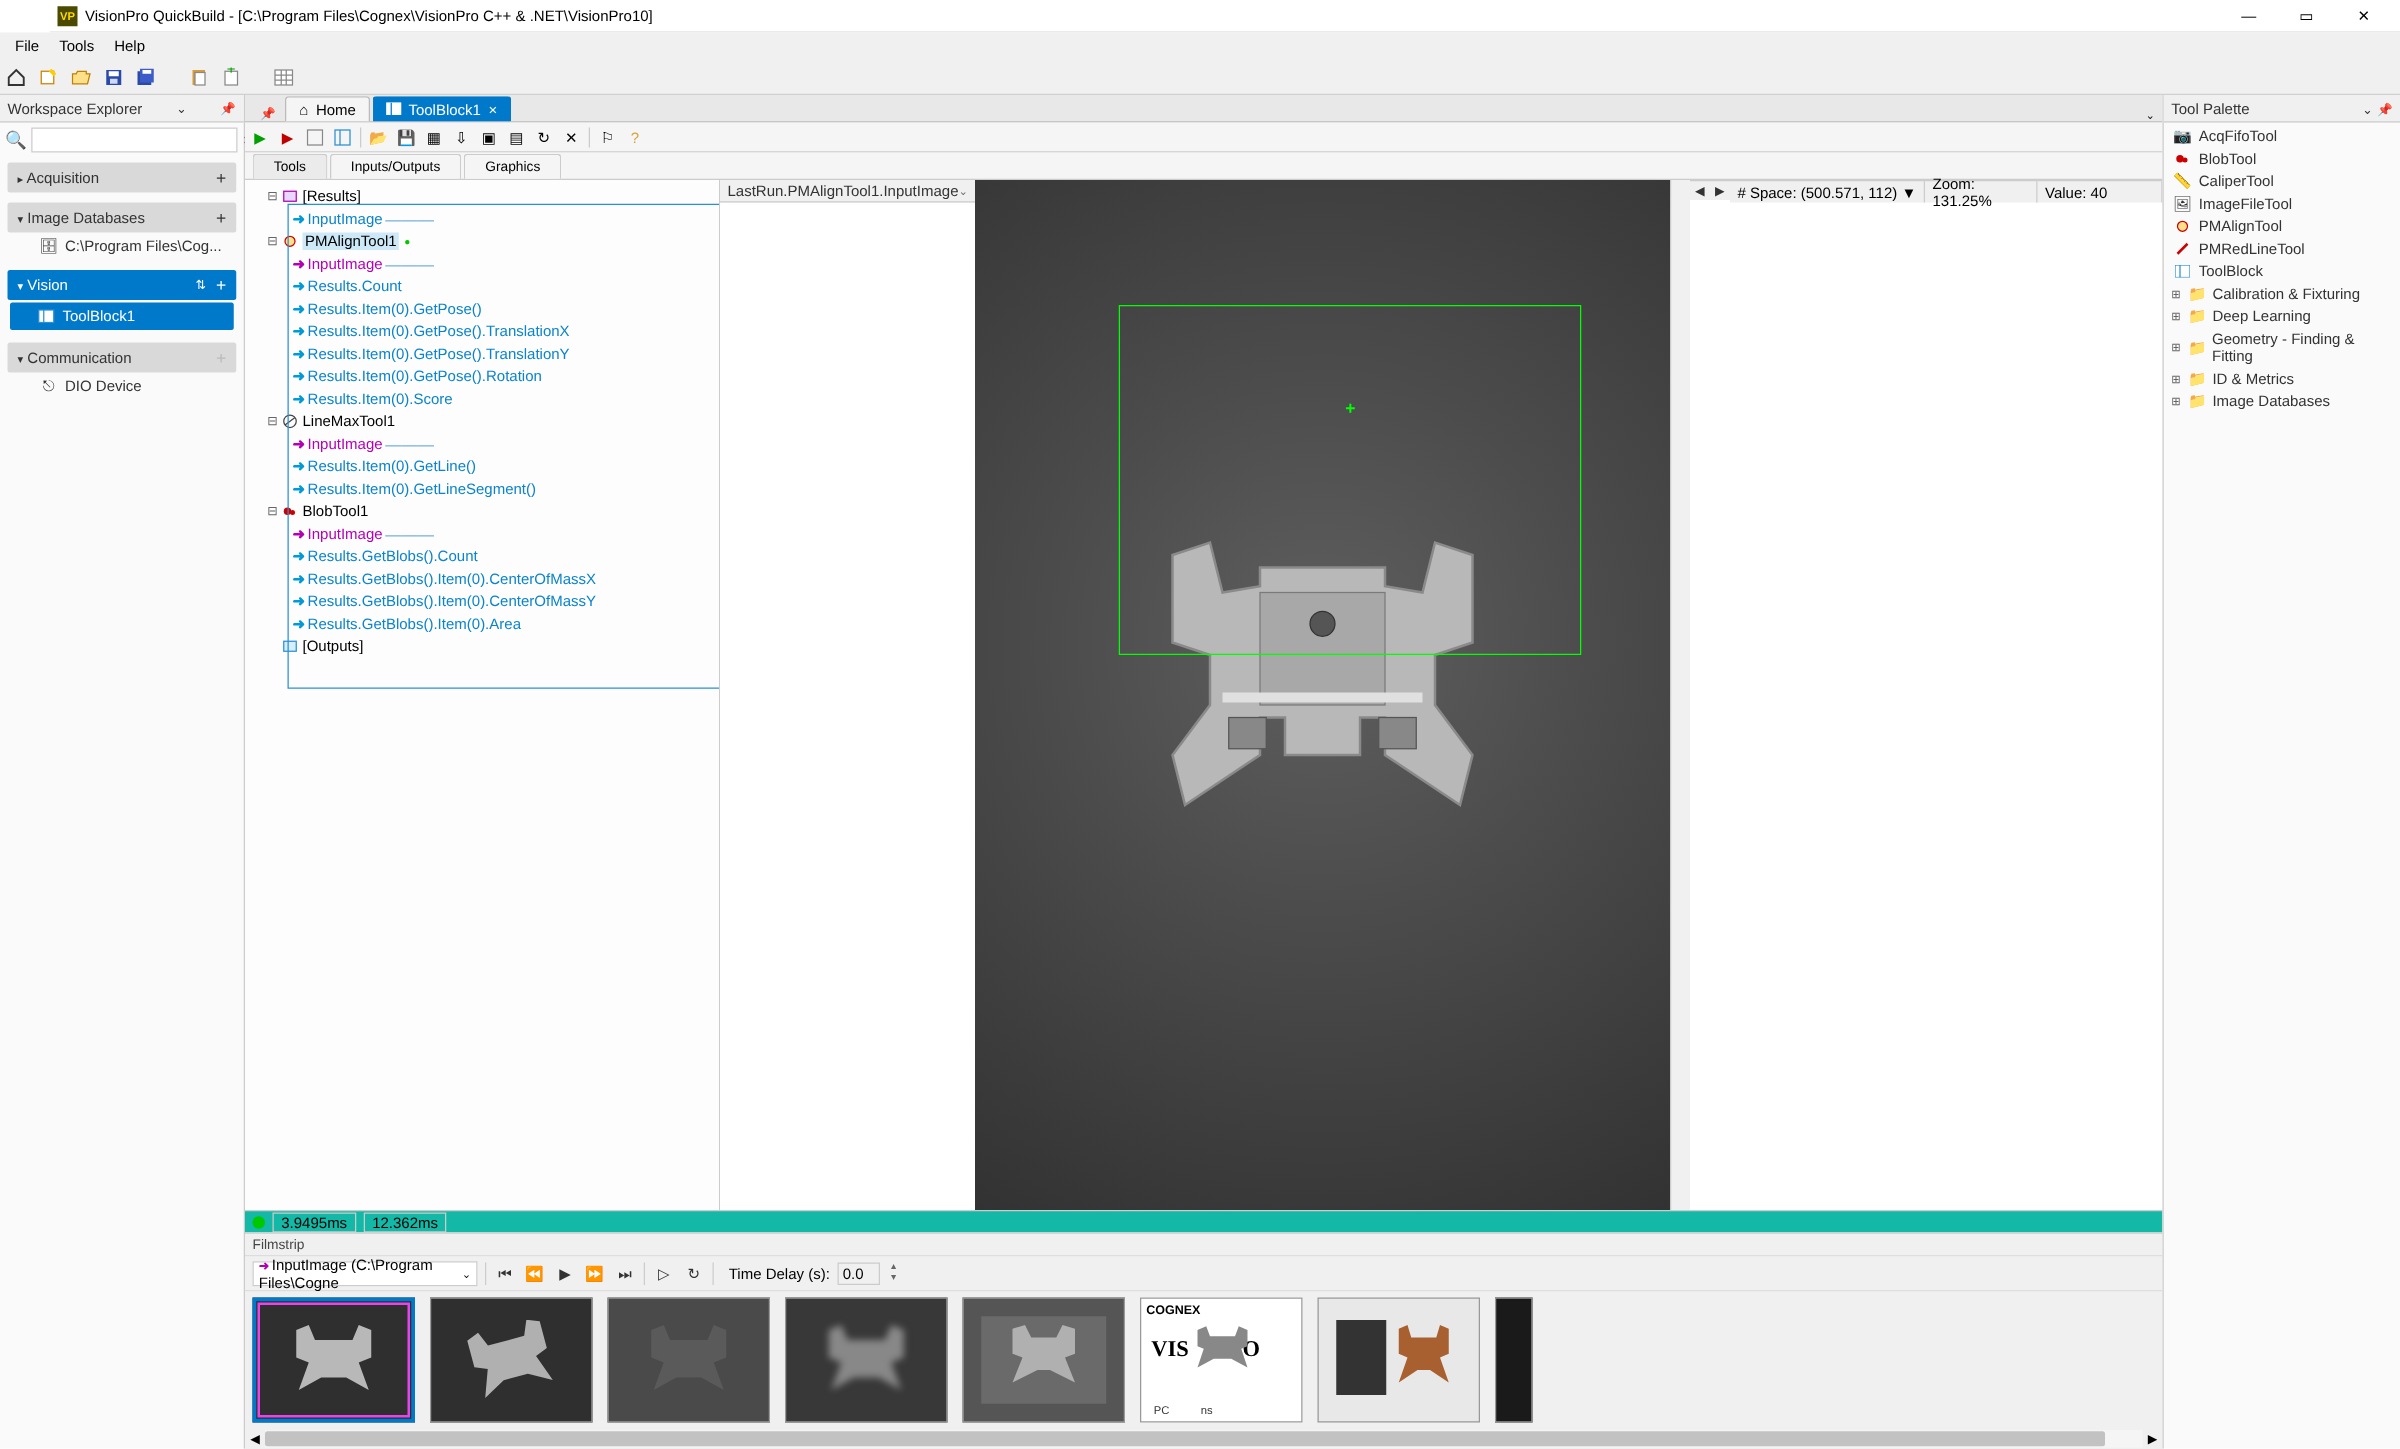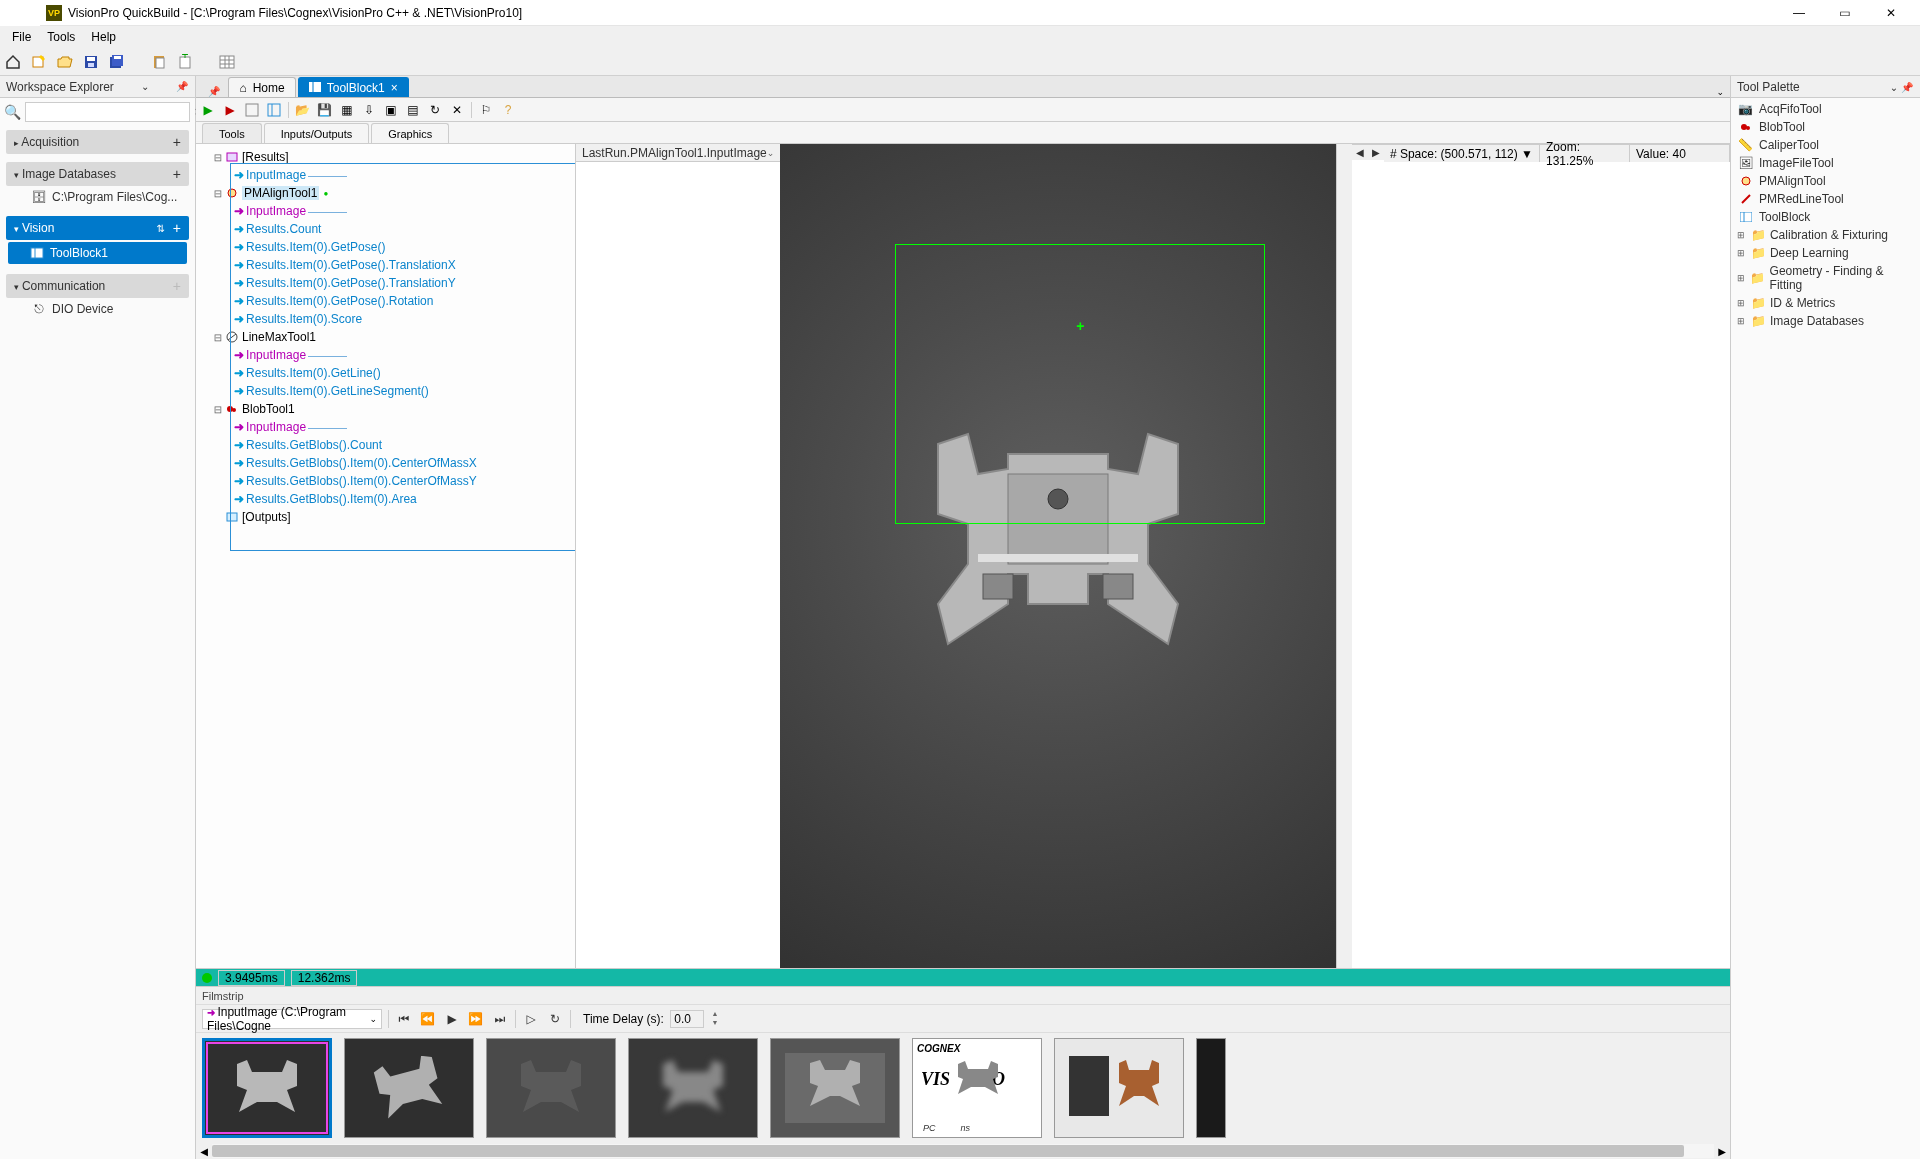--- a/index.html
+++ b/index.html
@@ -75,21 +75,21 @@
 .timing-row .tcell { border: 1px solid #ccc; padding: 0 6px; }
 .filmstrip { background: #f0f0f0; border-top: 1px solid #ccc; }
 .filmstrip-header { height: 18px; padding: 0 6px; display: flex; align-items: center; font-size: 11px; color: #444; border-bottom: 1px solid #ddd; }
 .filmstrip-controls { height: 28px; display: flex; align-items: center; padding: 0 6px; gap: 6px; border-bottom: 1px solid #ddd; }
 .filmstrip-controls .combo { border: 1px solid #ccc; height: 20px; width: 180px; display: flex; align-items: center; padding: 0 4px; background: #fff; justify-content: space-between; }
 .filmstrip-controls .pbtn { width: 18px; height: 18px; display: flex; align-items: center; justify-content: center; color: #333; }
 .filmstrip-controls .time-label { margin-left: 6px; }
 .filmstrip-controls .time-input { border: 1px solid #ccc; width: 34px; height: 18px; text-align: right; padding-right: 12px; display: flex; align-items: center; justify-content: flex-end; }
 .filmstrip-controls .spinner { width: 10px; height: 18px; display: flex; flex-direction: column; }
 .filmstrip-controls .spinner div { flex: 1; font-size: 7px; line-height: 7px; text-align: center; color: #666; }
-.thumbs { height: 110px; display: flex; align-items: center; padding: 4px 6px; gap: 12px; overflow: hidden; font-style: italic; }
+.thumbs { height: 110px; display: flex; align-items: center; padding: 4px 6px; gap: 12px; overflow: hidden; }
 .thumb-item { width: 130px; height: 100px; background: #2f2f2f; border: 1px solid #999; position: relative; flex-shrink: 0; }
 .thumb-item.selected { border: 3px solid #0079cb; outline: 2px solid #e844e8; outline-offset: -6px; }
 .thumb-item .tpart { position: absolute; left: 50%; top: 50%; transform: translate(-50%, -50%); }
 .film-scroll { height: 16px; background: #f0f0f0; display: flex; align-items: center; }
 .right-panel { width: 190px; background: #fafafa; border-left: 1px solid #ccc; }
 .palette-list { padding: 2px 4px; }
 .palette-item { display: flex; align-items: center; gap: 6px; padding: 2px 4px; color: #333; }
 .palette-item .pic { width: 14px; height: 14px; display: flex; align-items: center; justify-content: center; }
 .palette-group { display: flex; align-items: center; gap: 4px; padding: 2px 2px; color: #333; }
 .palette-group .exp { width: 10px; font-size: 9px; color: #666; }

